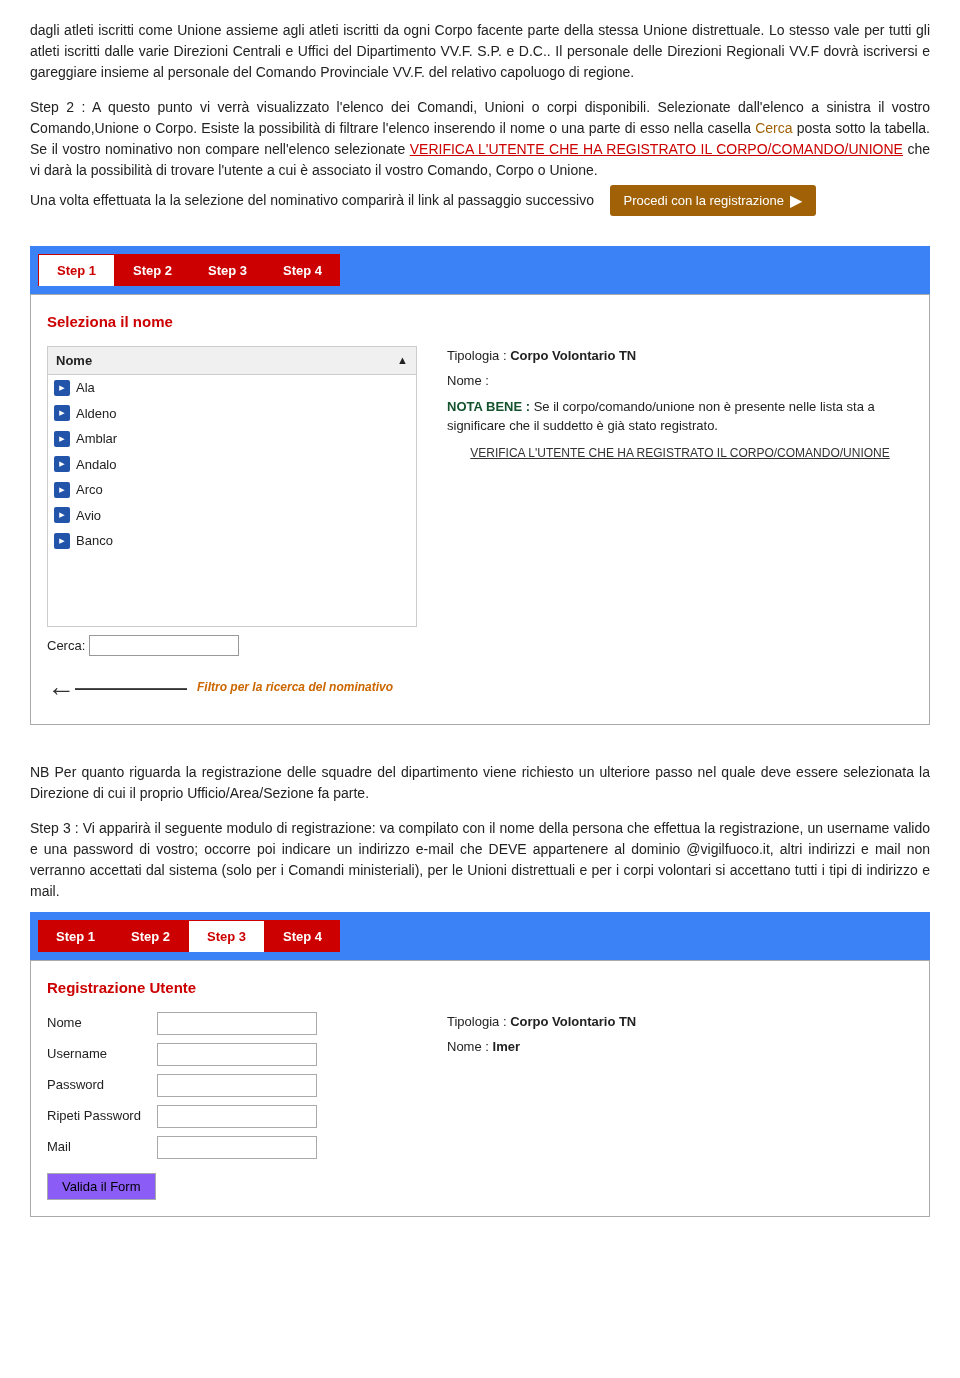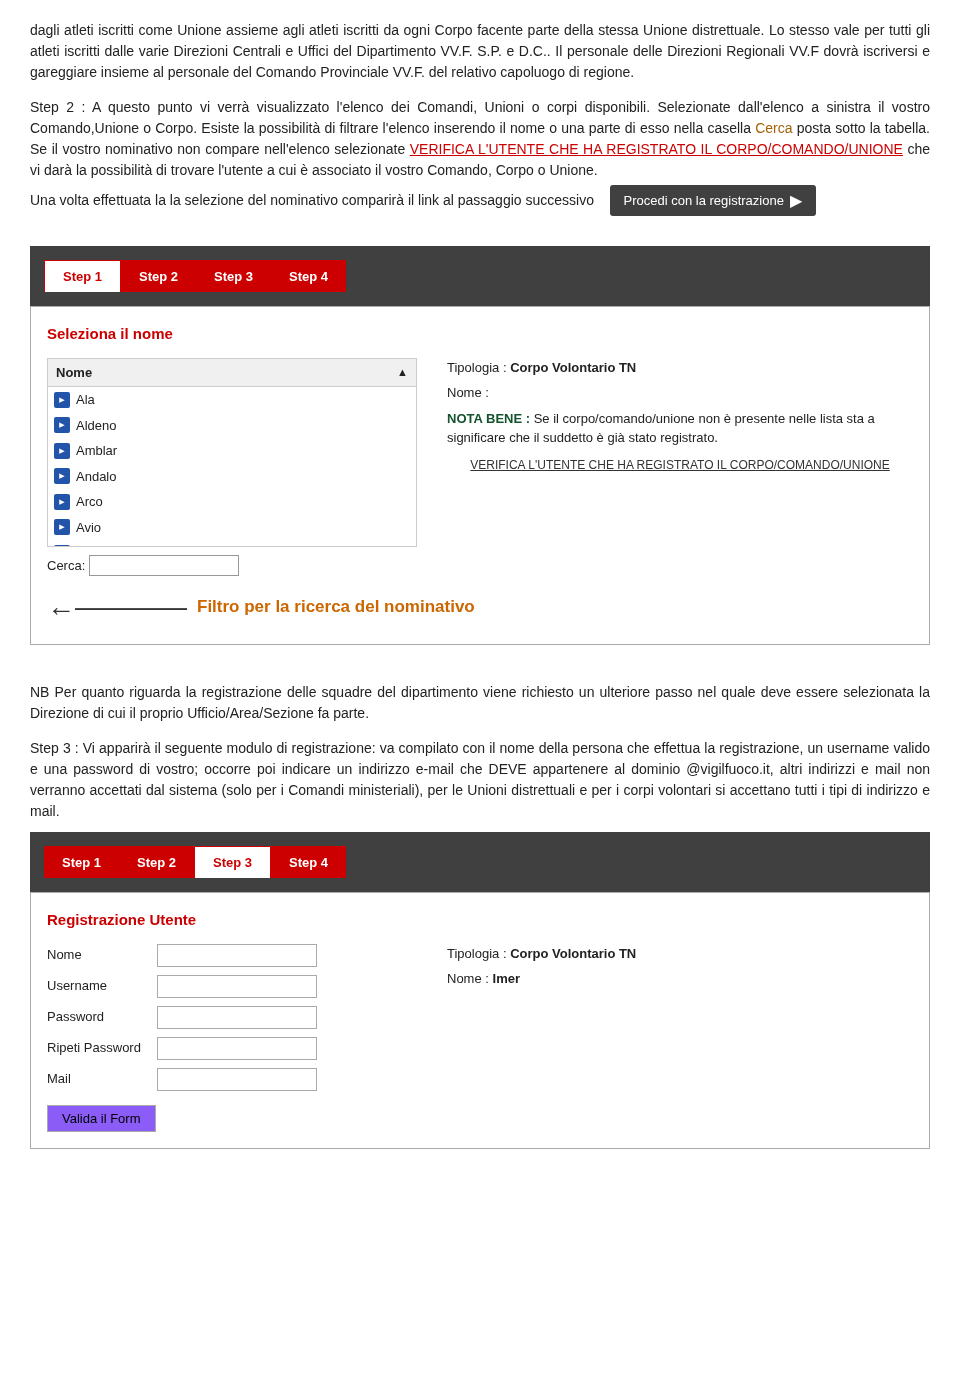--- a/index.html
+++ b/index.html
@@ -13,48 +13,48 @@
     }
     .intro-text {
       text-align: justify;
       margin-bottom: 14px;
     }
     .step-section {
       margin-bottom: 16px;
     }
     .red-text { color: #a16207; }
     .red-underline { color: #cc0000; text-decoration: underline; }
-    .orange-text { color: #cc6600; font-size: 17px; font-weight: bold; }
+    .orange-text { color: #cc6600; font-size: 12px; font-weight: bold; font-style: italic; }
     .step-intro {
       text-align: justify;
       margin-bottom: 10px;
     }
     .proceed-btn {
       display: inline-flex;
       align-items: center;
-      background-color: #404040;
+      background-color: #a16207;
       color: #fff;
       padding: 6px 14px;
       border: none;
       border-radius: 3px;
       cursor: pointer;
       font-size: 13px;
       margin-top: 4px;
       margin-bottom: 14px;
     }
     .proceed-btn .arrow {
       margin-left: 6px;
       font-size: 16px;
     }
 
     
     .steps-bar {
       display: flex;
-      background: #404040;
-      padding: 14px;
+      background: #3b82f6;
+      padding: 8px;
       margin-bottom: 0;
     }
     .step-tab {
       padding: 8px 18px;
       font-size: 13px;
       font-weight: bold;
       color: #fff;
       background: #cc0000;
       border: none;
       cursor: pointer;
@@ -103,21 +103,21 @@
       justify-content: space-between;
       padding: 4px 8px;
       font-weight: bold;
       font-size: 13px;
     }
     .sort-arrow { font-size: 11px; }
 
     .list-container {
       border: 1px solid #ccc;
       border-top: none;
-      height: 160px;
+      height: 252px;
       overflow-y: auto;
       overflow-x: hidden;
     }
     .list-item {
       display: flex;
       align-items: center;
       padding: 3px 6px;
       font-size: 13px;
       cursor: pointer;
     }

